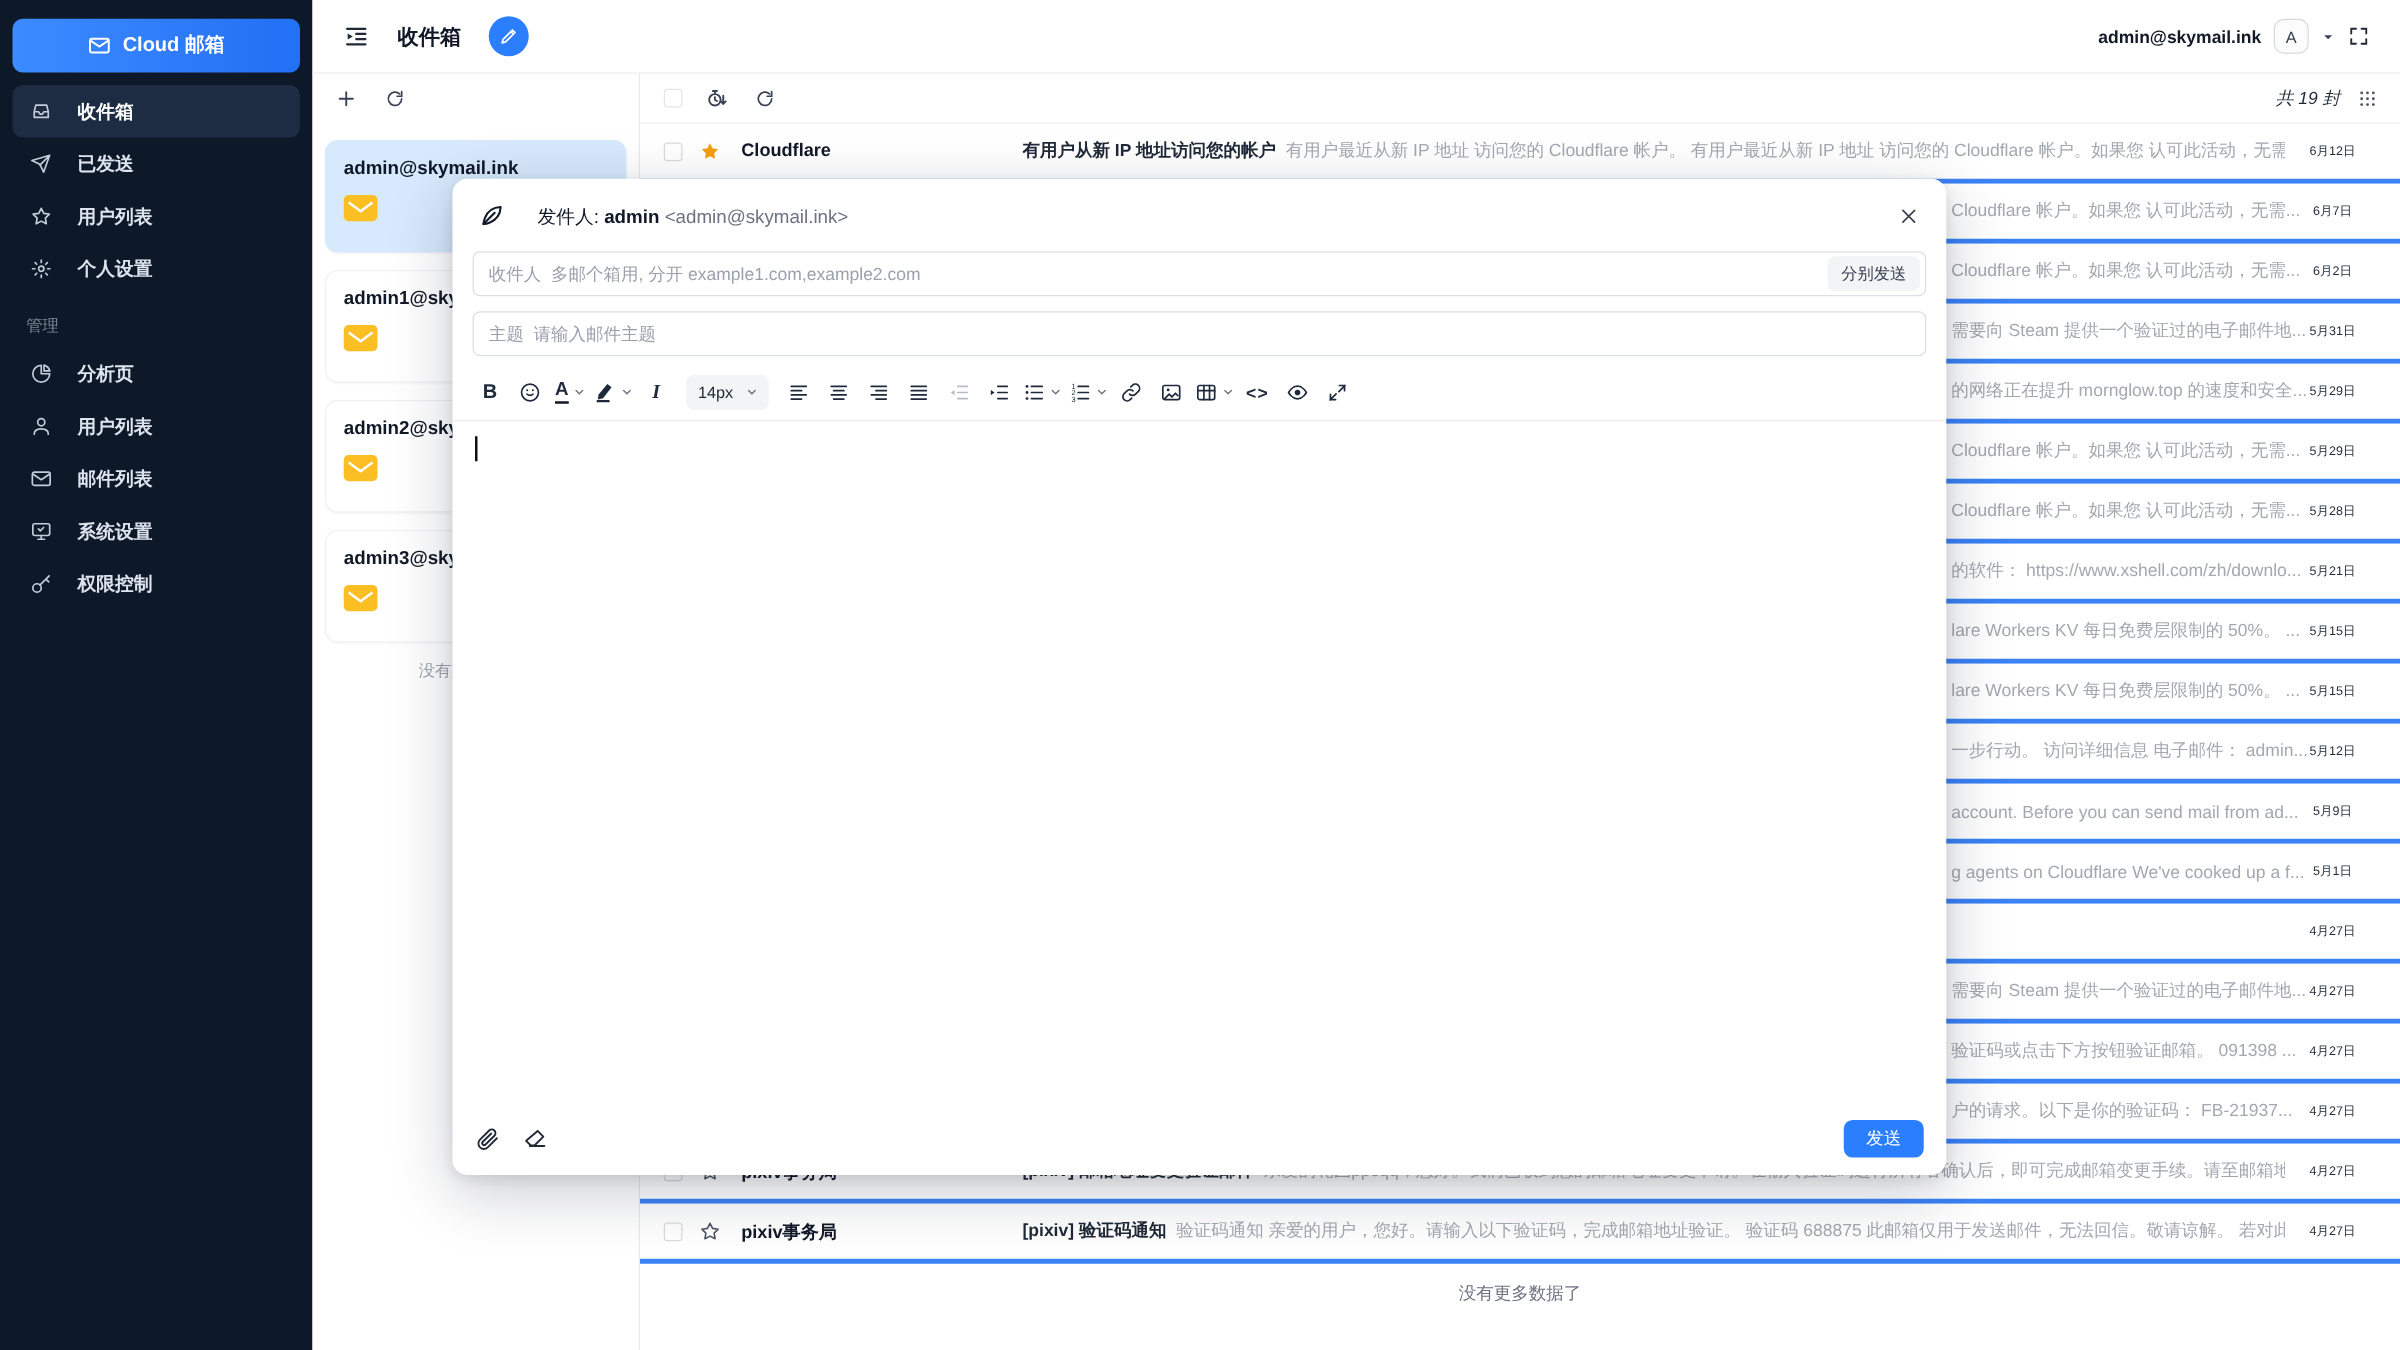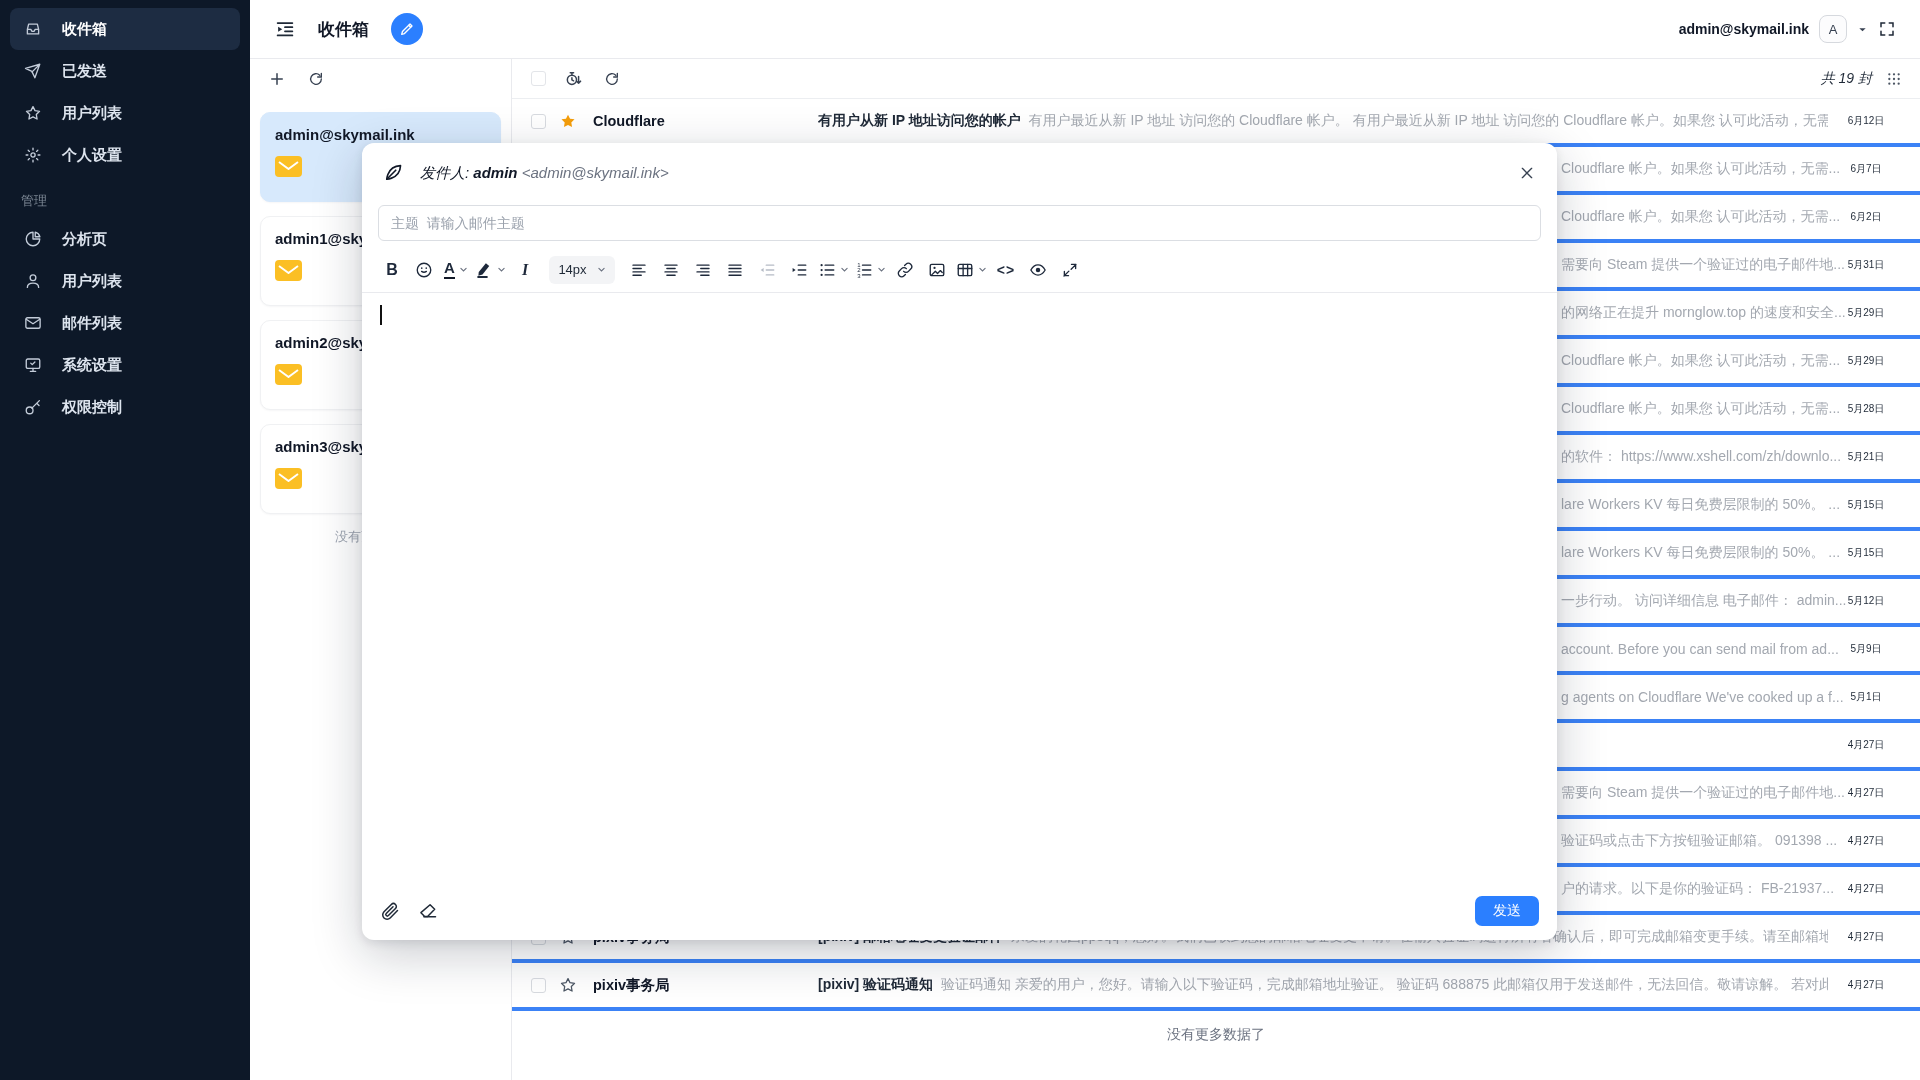--- a/index.html
+++ b/index.html
@@ -70,21 +70,21 @@
   .mtext .prev { color:#a3a8b0; }
   .mrow .mdate { flex:0 0 auto; width:92px; text-align:center; padding-right:16px; font-size:10px; font-weight:400; color:#1f2937; }
   .mrow.covered .strip { position:absolute; left:1049px; top:50%; transform:translateY(-50%);
     font-size:14px; color:#a3a8b0; white-space:nowrap; }
   .mrow.covered .mdate { position:absolute; right:0; top:50%; transform:translateY(-50%); }
   .list-footer { margin-top:15px; text-align:center; color:#6b7280; font-size:14px; }
 
   
   .modal { position:absolute; left:362px; top:143px; width:1195px; height:797px; background:#fff; border-radius:12px;
     box-shadow:0 14px 50px rgba(15,23,42,.22), 0 3px 10px rgba(15,23,42,.10); z-index:50; display:flex; flex-direction:column; }
-  .m-head { padding:19px 20px 9px 20px; display:flex; align-items:center; gap:16px; position:relative;font-style:italic; }
+  .m-head { padding:19px 20px 9px 20px; display:flex; align-items:center; gap:26px; position:relative; }
   .feather { width:22px; height:22px; color:#111827; }
   .m-from { font-size:15px; color:#111827; }
   .m-from b { font-weight:700; }
   .m-from .addr { color:#6b7280; }
   .m-close { position:absolute; right:22px; top:22px; width:16px; height:16px; color:#374151; cursor:pointer; }
   .m-field { margin:8px 16px 0 16px; position:relative; }
   .m-field input { width:100%; height:36px; border:1px solid #dbdee3; border-radius:6px; padding:0 96px 0 12px;
     font-size:14px; color:#111827; outline:none; font-family:inherit; }
   .m-field input::placeholder { color:#9aa1ac; }
   .m-field.subject { margin-top:12px; }
@@ -106,20 +106,29 @@
   .editor-caret { position:absolute; left:18px; top:12px; width:1.5px; height:20px; background:#111; }
   .m-foot { height:58px; display:flex; align-items:center; padding:0 18px; gap:18px; }
   .m-foot .foot-ic { width:20px; height:20px; color:#1f2937; cursor:pointer; }
   .send-btn { margin-left:auto; height:30px; padding:0 18px; background:#2b7fff; color:#fff; border:none; border-radius:7px;
     font-size:14px; cursor:pointer; font-family:inherit; }
 </style>
 </head>
 <body>
 
 <div class="sidebar">
+  <div class="logo-btn">
+    <span>
+        <svg width="19" height="19" viewBox="0 0 24 24" fill="none" stroke="#fff" stroke-width="2">
+          <rect x="2.5" y="5" width="19" height="14" rx="2"></rect>
+          <path d="M3 7l9 6 9-6"></path>
+        </svg>
+      </span>
+    <span>Cloud 邮箱</span>
+  </div>
   <div class="side-menu" id="side-menu-main">
       <div class="side-item selected">
         <span class="si-icon">
           <svg width="18" height="18" viewBox="0 0 24 24" fill="none" stroke="currentColor" stroke-width="1.8" stroke-linecap="round" stroke-linejoin="round">
             <path d="M4.5 12.5l1.7-7h11.6l1.7 7v6h-15zM4.5 12.5h4.6l1.6 2.6h2.6l1.6-2.6h4.6"></path>
           </svg>
         </span>
       <span>收件箱</span>
       </div>
       <div class="side-item">
@@ -428,20 +437,24 @@
       <span>发件人:</span>
       <b>admin</b>
       <span class="addr">&lt;admin@skymail.ink&gt;</span>
     </div>
     <span class="m-close">
         <svg width="16" height="16" viewBox="0 0 24 24" fill="none" stroke="currentColor" stroke-width="2" stroke-linecap="round">
           <path d="M5 5l14 14M19 5L5 19"></path>
         </svg>
       </span>
   </div>
+  <div class="m-field">
+    <input type="text" placeholder="收件人  多邮个箱用, 分开 example1.com,example2.com" style="">
+    <button class="sep-send">分别发送</button>
+  </div>
   <div class="m-field subject">
     <input type="text" placeholder="主题  请输入邮件主题" style="">
   </div>
   <div class="m-toolbar" id="m-toolbar">
       <div class="tb-btn">
         <span class="glyph-b">B</span>
       </div>
       <div class="tb-btn">
         <span>
           <svg width="18" height="18" viewBox="0 0 24 24" fill="none" stroke="currentColor" stroke-width="1.8" stroke-linecap="round" stroke-linejoin="round">

